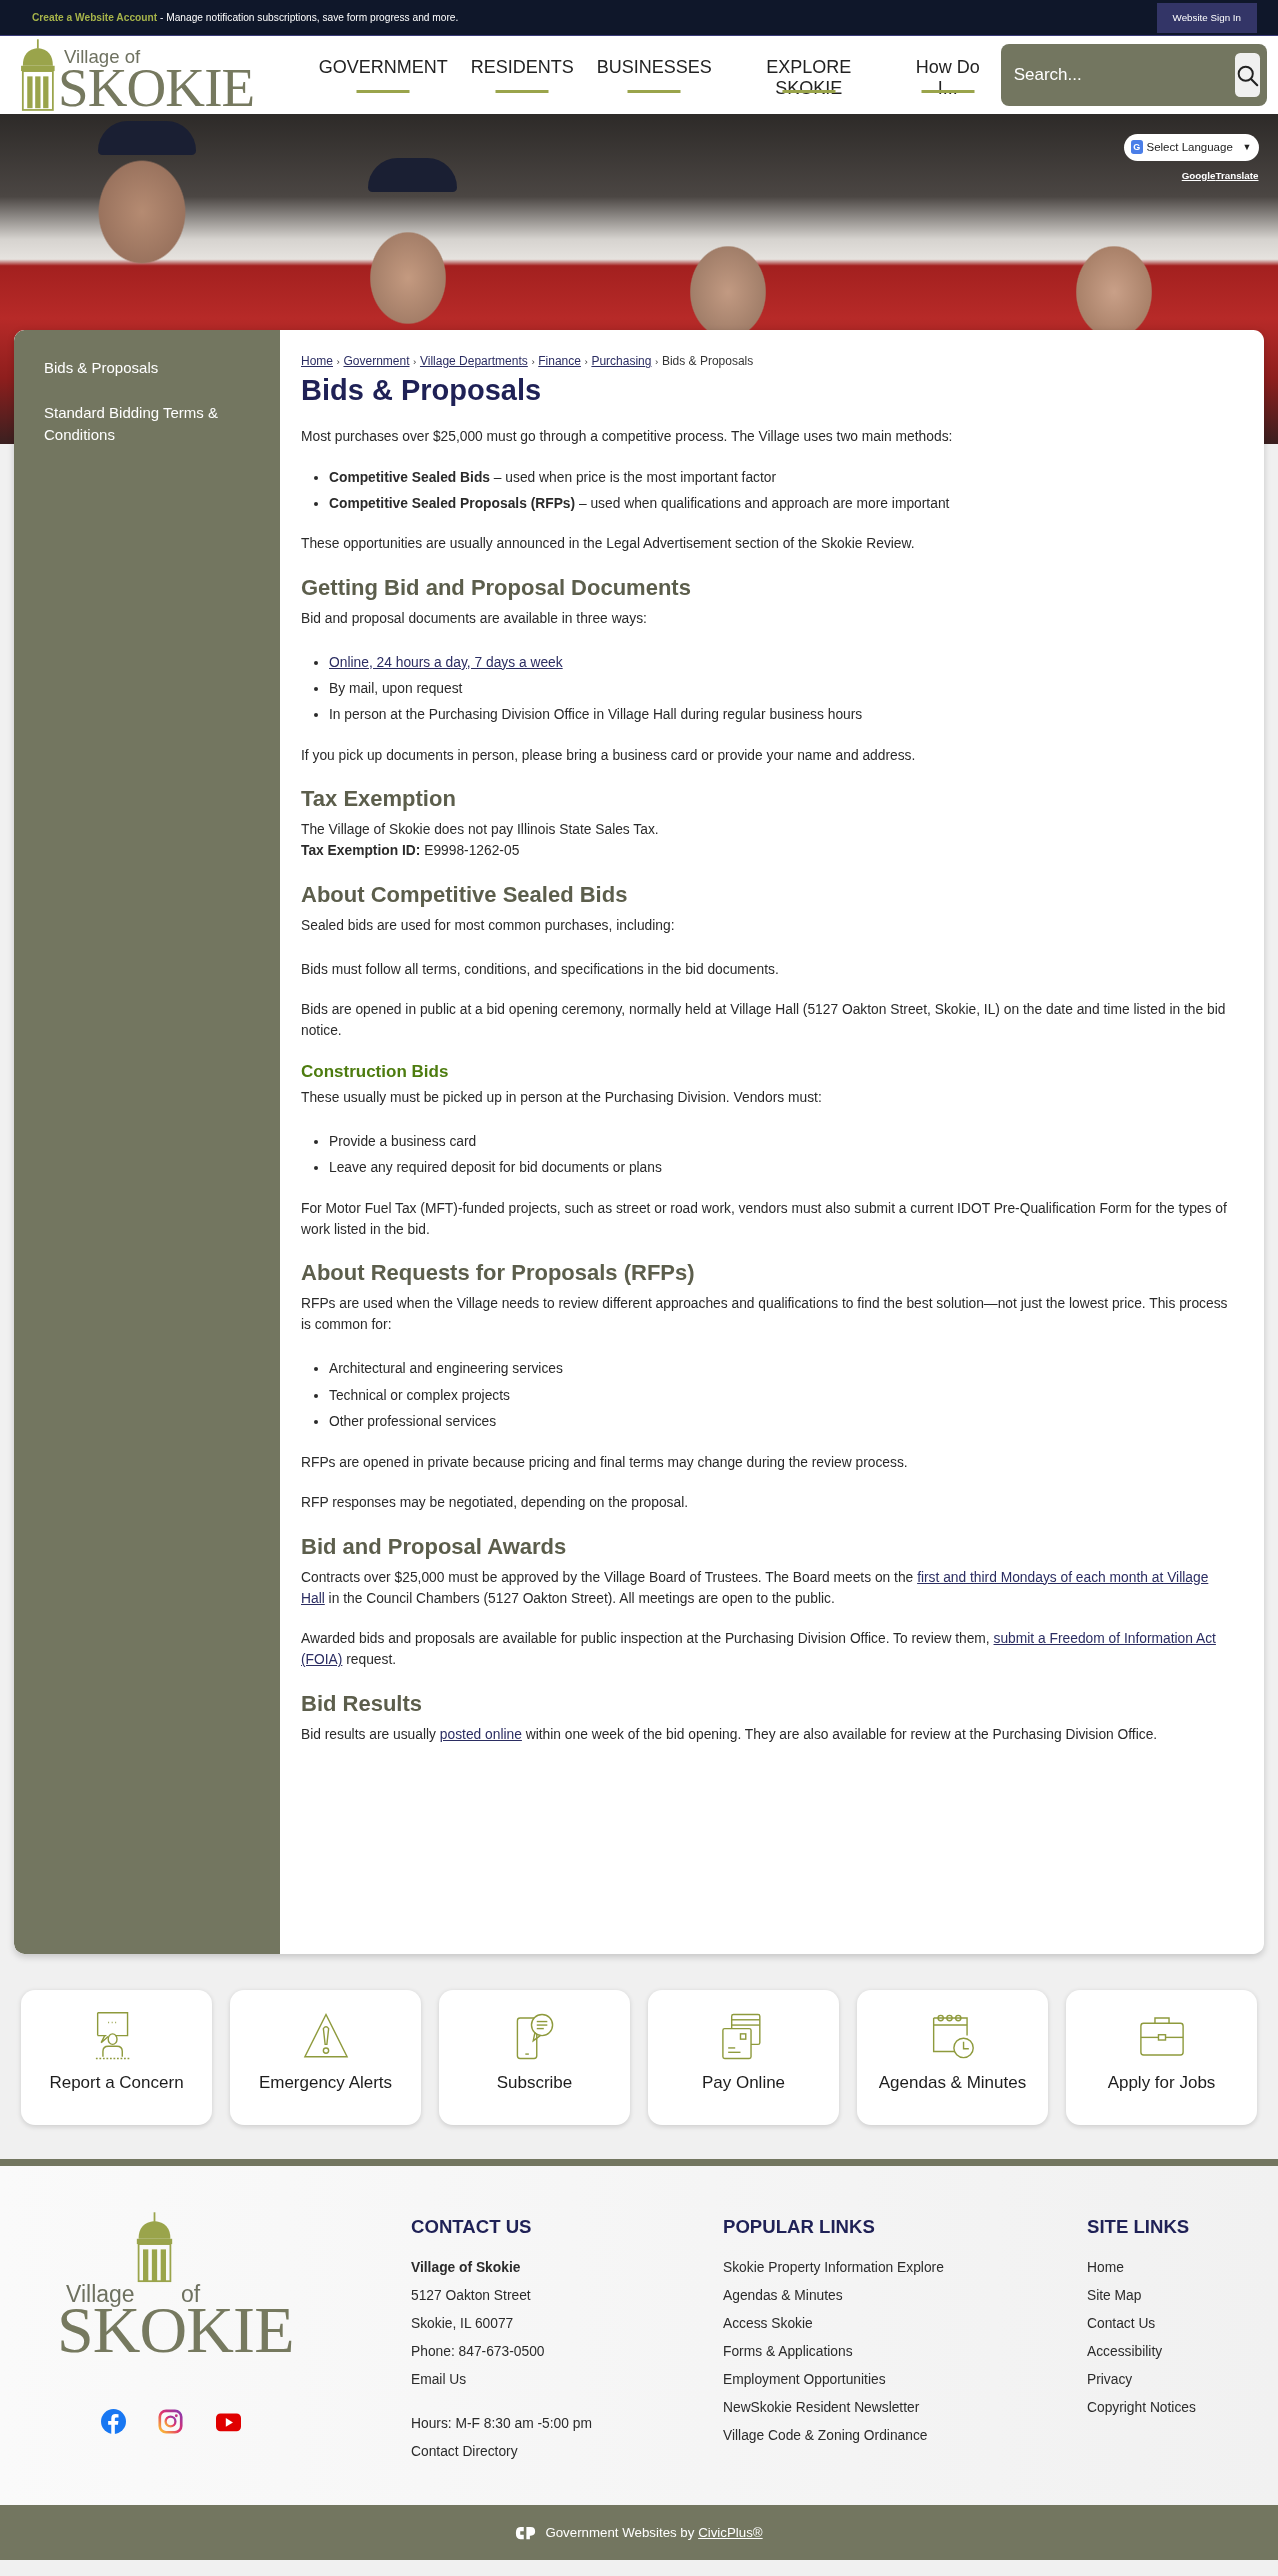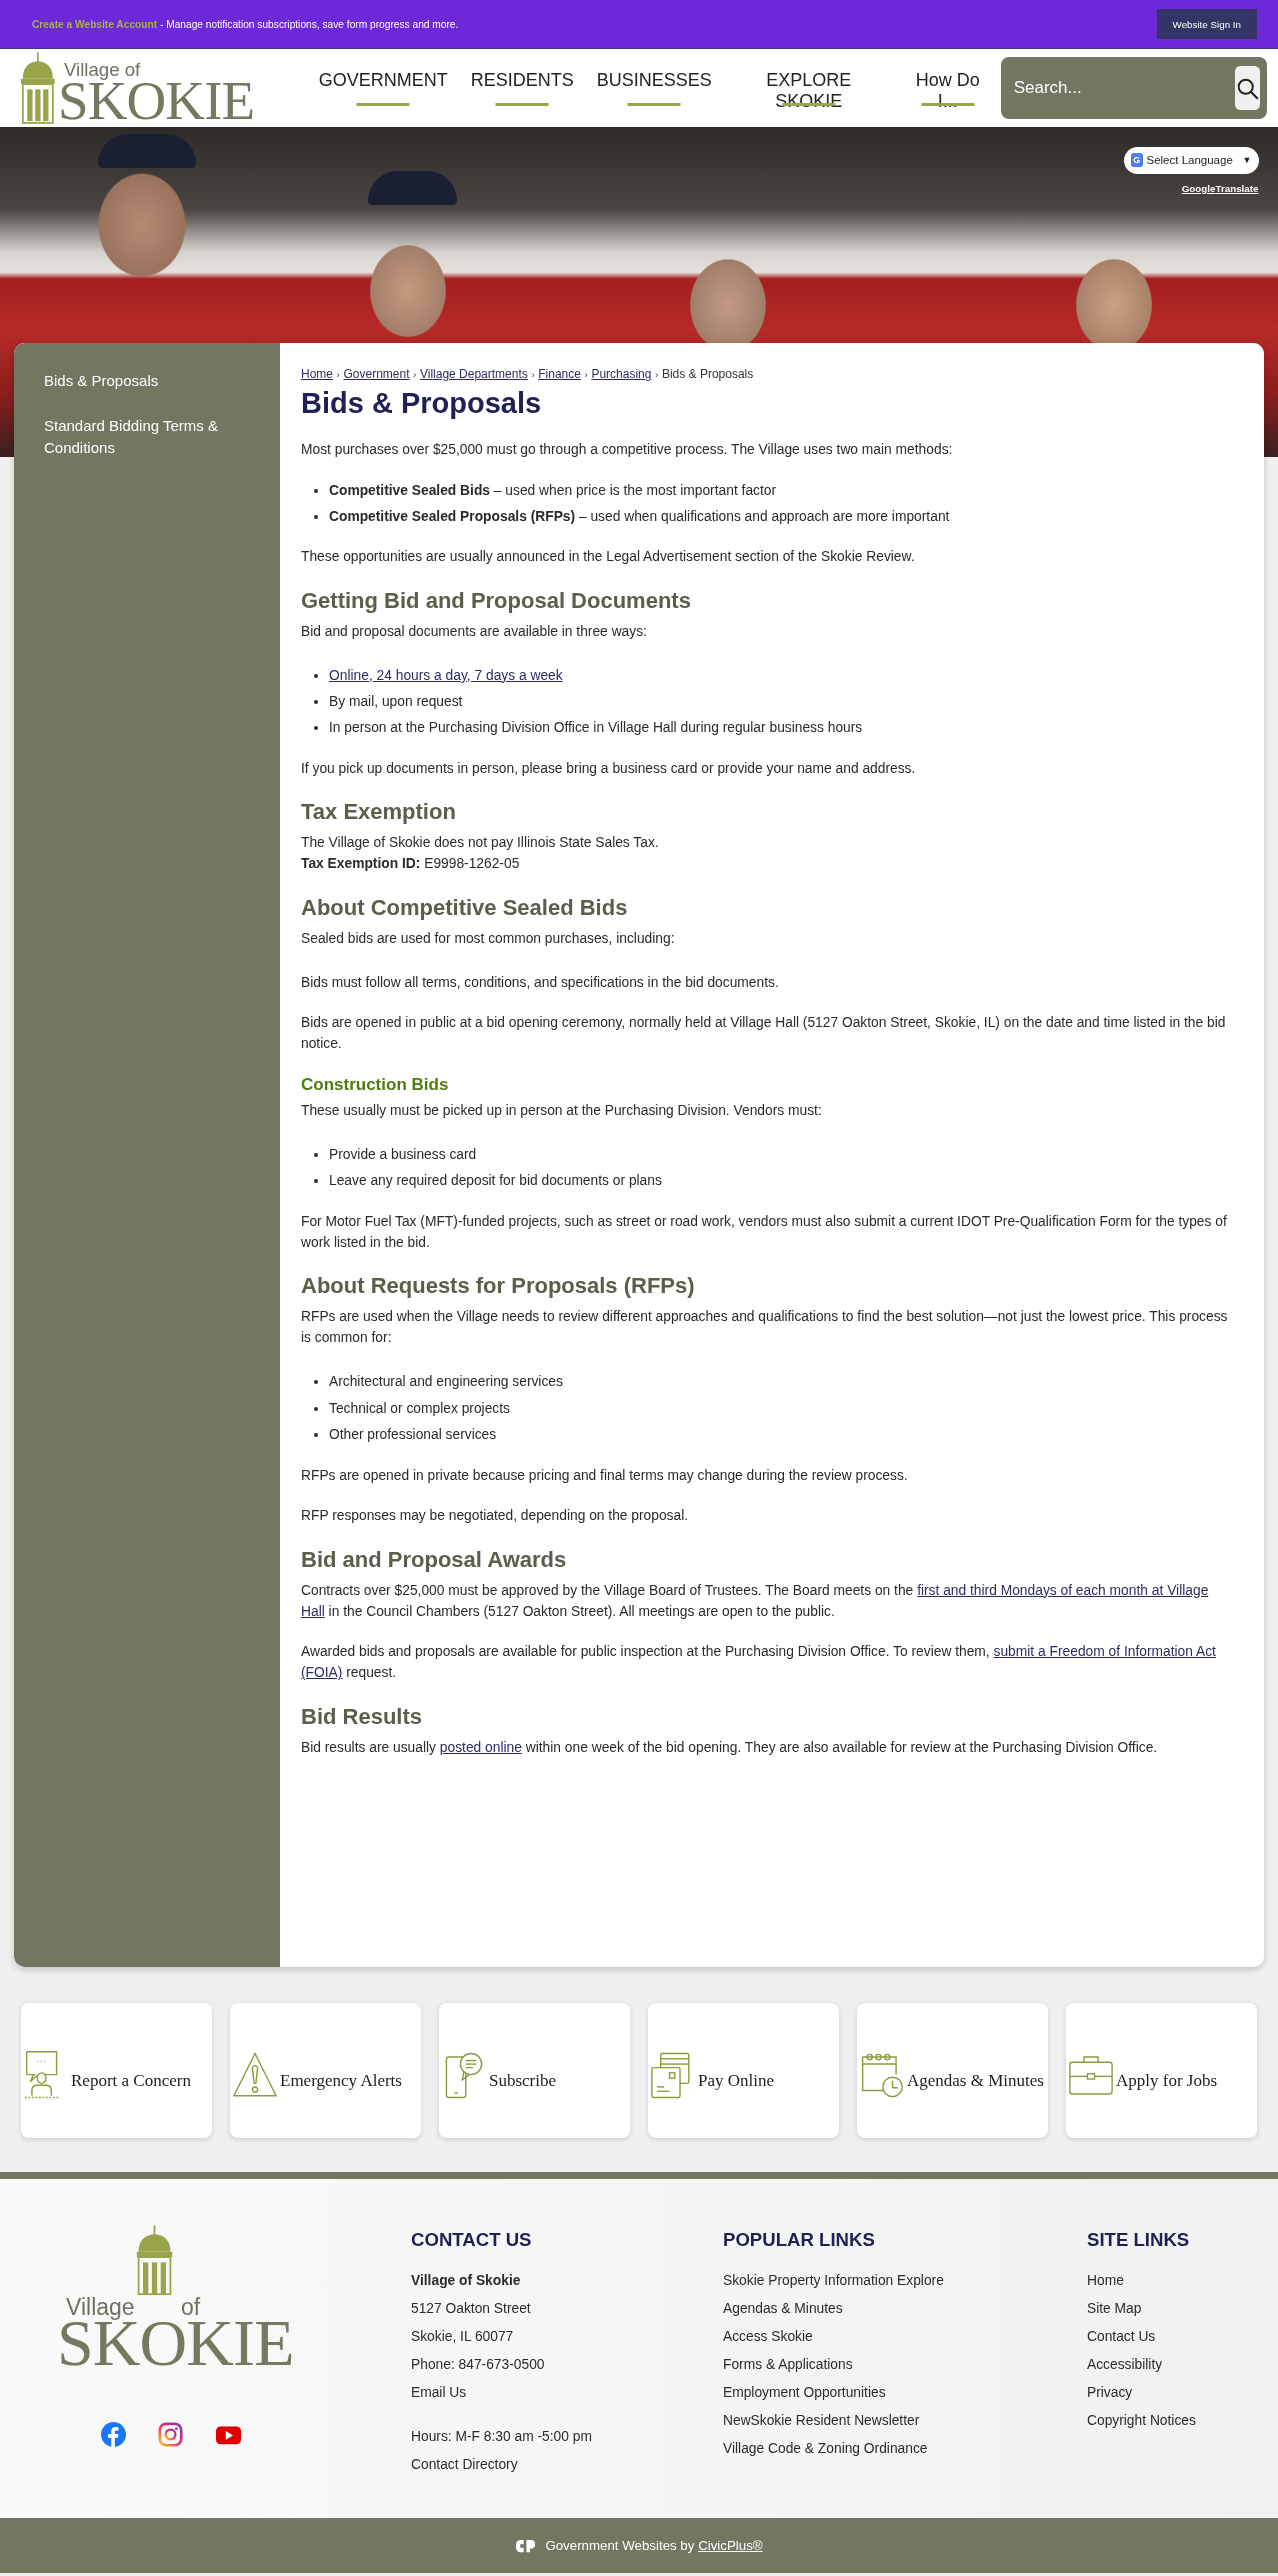--- a/index.html
+++ b/index.html
@@ -1,20 +1,20 @@
 <!DOCTYPE html>
 <html style="font-size:14px"><head>
 <meta charset="utf-8">
 <style>
   * { box-sizing: border-box; margin: 0; padding: 0; }
   body { width: 1278px; background: #f0f0f0; font-family: "Liberation Sans", sans-serif; color: #2b2b2b; }
   a { color: inherit; }
 
   
-  .topbar { height: 49px; background: #6d28d9; display: flex; align-items: center; justify-content: space-between; padding-left: 32px; font-size: 10.2px; color: #fff; border-bottom: 1.8px solid #3b3c78; }
+  .topbar { height: 36px; background: #0f172a; display: flex; align-items: center; justify-content: space-between; padding-left: 32px; font-size: 10.2px; color: #fff; border-bottom: 1.8px solid #3b3c78; }
   .topbar .create { color: #a6b34a; font-weight: bold; text-decoration: none; }
   .topbar .signin { background: #333567; height: 30px; display: flex; align-items: center; padding: 0 16px; margin-right: 21px; font-size: 9.8px; color: #fff; }
 
   
   .header { height: 78px; background: #fff; display: flex; align-items: center; padding: 0 10.7px 0 14px; position: relative; }
   .logo { width: 241px; height: 73px; position: relative; display: flex; align-items: flex-end; }
   .logo svg { position: absolute; left: 0; top: 0; }
   .logo .village { position: absolute; left: 50px; top: 7px; font-size: 18.6px; color: #6e7160; font-family: "Liberation Sans", sans-serif; }
   .logo .skokie { position: absolute; left: 44px; top: 21px; font-size: 55px; color: #76795f; font-family: "Liberation Serif", serif; letter-spacing: -0.9px; line-height: 55px; }
   .nav { display: flex; gap: 0; margin-left: 57px; }
@@ -55,21 +55,21 @@
   h2 { font-size: 22px; color: #5c5e4c; font-weight: bold; margin: 19.5px 0 7px; line-height: 27px; }
   h3 { font-size: 17px; color: #4d7c0f; font-weight: bold; margin: 16px 0 5.3px; line-height: 21px; }
   p { margin-bottom: 19.5px; }
   p.tight { margin-bottom: 0; }
   ul { margin: 0 0 19.5px 28px; }
   ul li { margin-bottom: 5.3px; }
   .content a { color: #2b2d62; }
 
   
   .quick { display: flex; gap: 18px; padding: 36px 21px 34px; }
-  .qcard { flex: 1; height: 135px; background: #fff; border-radius: 8px; box-shadow: 0 1.8px 5.3px rgba(0,0,0,0.14); display: flex; flex-direction: row; align-items: center; justify-content: flex-start; padding-top: 21px; text-decoration: none; font-family: Liberation Serif, serif; }
+  .qcard { flex: 1; height: 135px; background: #fff; border-radius: 14px; box-shadow: 0 1.8px 5.3px rgba(0,0,0,0.14); display: flex; flex-direction: column; align-items: center; justify-content: flex-start; padding-top: 21px; text-decoration: none; }
   .qcard svg { margin-bottom: 10.7px; }
   .qcard span { font-size: 17px; color: #1d1d1d; }
 
   
   .footer-line { height: 7px; background: #737660; }
   .footer { background: linear-gradient(90deg, #fafafa 0%, #f1f1f1 100%); height: 339px; display: flex; padding: 46px 0 0 57px; position: relative; }
   .f-logo { width: 265px; position: relative; height: 124px; }
   .f-logo .village { position: absolute; left: 9px; top: 69px; font-size: 23px; color: #6e7160; }
   .f-logo .of { position: absolute; left: 124px; top: 69px; font-size: 23px; color: #6e7160; }
   .f-logo .skokie { position: absolute; left: 0px; top: 85px; font-size: 66px; color: #76795f; font-family: "Liberation Serif", serif; line-height: 66px; letter-spacing: -0.9px; }

